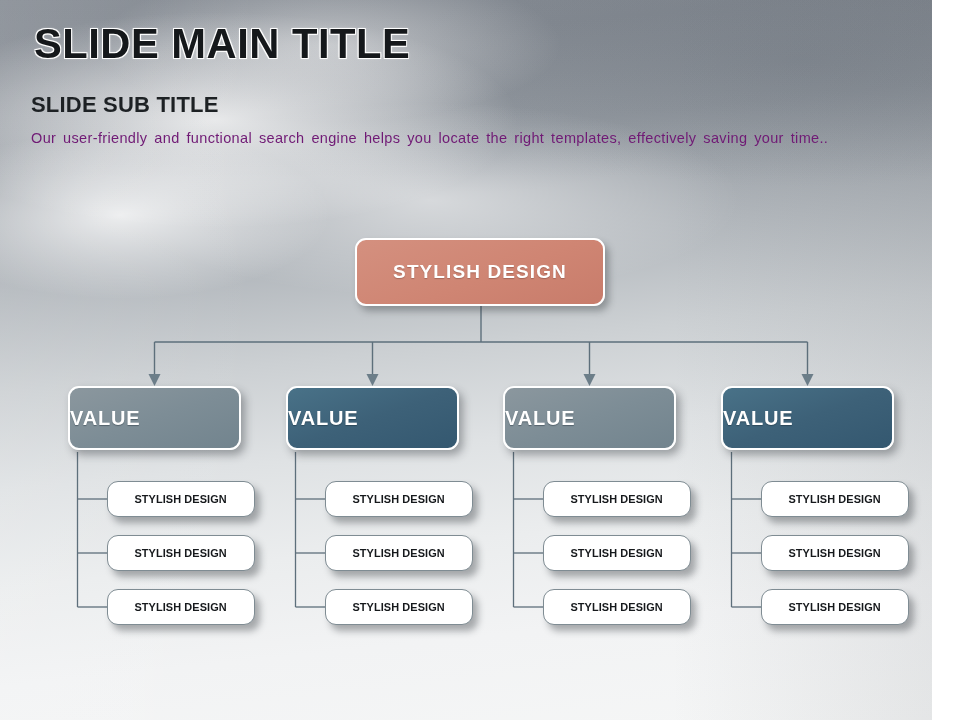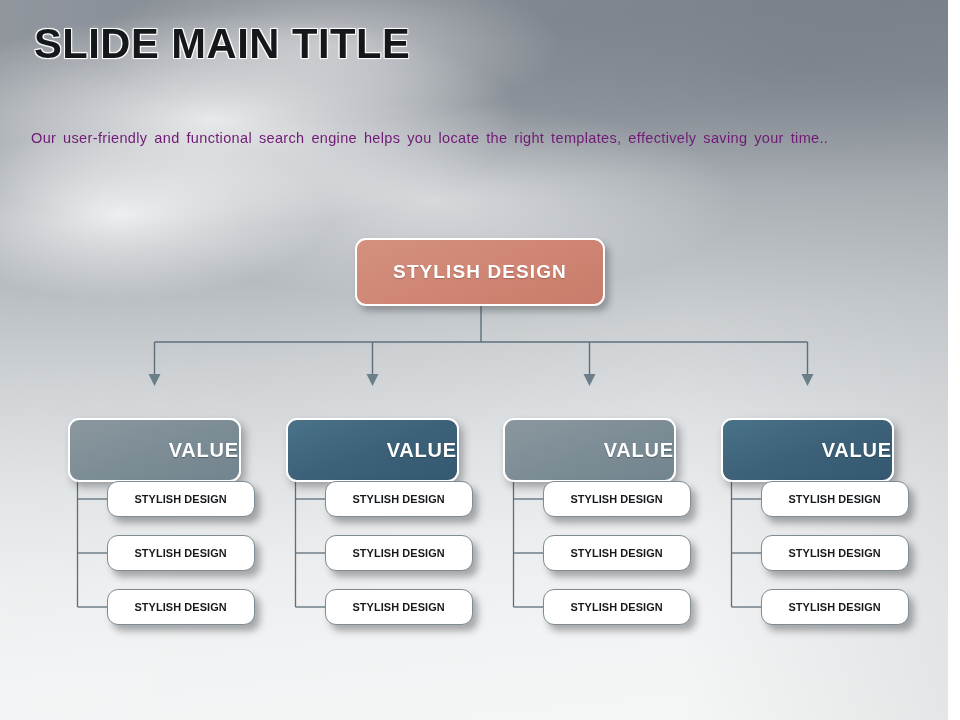--- a/index.html
+++ b/index.html
@@ -9,21 +9,20 @@
   }
   body {
     font-family: "Liberation Sans", sans-serif;
   }
 
   .slide {
     position: relative;
     width: 932px;
     height: 720px;
     overflow: hidden;
-    padding-left: 16px;
   }
 
   
   .bg {
     position: absolute;
     inset: 0;
     background:
       
       radial-gradient(ellipse 420px 150px at 215px 120px, rgba(255,255,255,0.85) 0%, rgba(255,255,255,0.35) 45%, rgba(255,255,255,0) 72%),
       radial-gradient(ellipse 330px 110px at 330px 45px, rgba(255,255,255,0.55) 0%, rgba(255,255,255,0) 70%),
@@ -128,24 +127,23 @@
   }
   .node-root .node-label {
     color: #ffffff;
     font-size: 19px;
     font-weight: bold;
     letter-spacing: 1.1px;
     text-shadow: 0 1px 1px rgba(90,50,40,0.35);
   }
 
   .node-value {
-    justify-content: flex-end;
+    justify-content: flex-start;
     border: 2px solid #ffffff;
     box-shadow: 4px 5px 8px rgba(40,45,50,0.38);
-    margin-top: 32px;
   }
   .node-value.tone-light {
     background: linear-gradient(160deg, #8b979e 0%, #7d8d96 50%, #72848e 100%);
   }
   .node-value.tone-dark {
     background: linear-gradient(160deg, #497288 0%, #3d6178 50%, #355householder 100%);
     background: linear-gradient(160deg, #497288 0%, #3d6178 50%, #345870 100%);
   }
   .node-value .node-label {
     color: #ffffff;
@@ -176,20 +174,21 @@
 </style>
 </head>
 <body>
 
 <div class="slide">
 
   <div class="bg"></div>
   <div class="bg-vignette"></div>
 
   <div class="main-title">SLIDE MAIN TITLE</div>
+  <div class="sub-title">SLIDE SUB TITLE</div>
   <div class="sub-desc">Our user-friendly and functional search engine helps you locate the right templates, effectively saving your time..</div>
 
   <svg class="connectors" viewBox="0 0 960 720" width="960" height="720">
     <g stroke="#5d6f7b" stroke-width="1.4" fill="none">
 
       <path d="M 481 306 L 481 342"></path>
 
       <path d="M 154.5 342 L 807.5 342"></path>
 
       <path d="M 154.5 342 L 154.5 374"></path>

